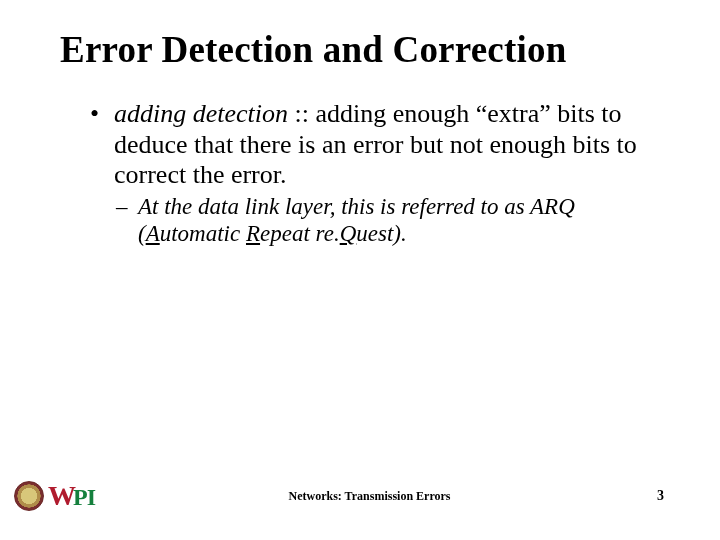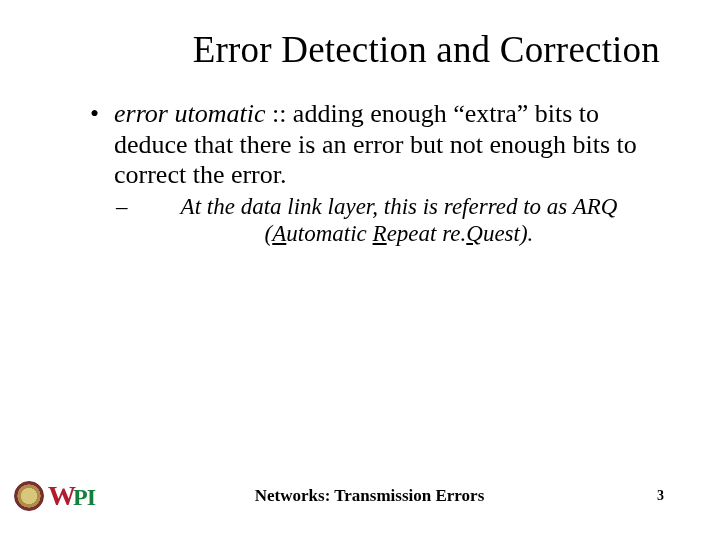--- a/index.html
+++ b/index.html
@@ -13,22 +13,22 @@
     overflow: hidden;
   }
   .slide {
     width: 100%;
     height: 100%;
     padding: 28px 60px 0 60px;
     position: relative;
   }
   .title {
     font-size: 37px;
-    text-align: right;
-    font-weight: normal;
+    text-align: left;
+    font-weight: bold;
     margin-bottom: 28px;
     letter-spacing: 0.2px;
   }
   ul.main {
     list-style: none;
     padding-left: 30px;
     font-size: 26px;
     line-height: 1.18;
   }
   ul.main > li {
@@ -41,21 +41,20 @@
     position: absolute;
     left: 0;
     top: 0;
     font-size: 26px;
   }
   ul.sub {
     list-style: none;
     padding-left: 56px;
     font-size: 23px;
     line-height: 1.18;
-    text-align: center;
   }
   ul.sub > li {
     position: relative;
     padding-left: 22px;
   }
   ul.sub > li::before {
     content: "–";
     position: absolute;
     left: 0;
     top: 0;
@@ -89,41 +88,41 @@
     font-size: 24px;
     letter-spacing: -1px;
     display: flex;
     align-items: baseline;
   }
   .wpi .w { color: #b01b2e; font-size: 28px; }
   .wpi .pi { color: #15803d; margin-left: -2px; }
   .footer-title {
     flex: 1;
     text-align: center;
-    font-size: 17px;
+    font-size: 12px;
     font-weight: bold;
     color: #000;
   }
   .page-num {
     font-size: 14px;
     font-weight: bold;
     color: #000;
     min-width: 20px;
     text-align: right;
   }
 </style>
 </head>
 <body>
 
 <div class="slide">
   <h1 class="title">Error Detection and Correction</h1>
 
   <ul class="main">
     <li>
-      <span class="italic">error utomatic</span><span> :: adding enough “extra” bits to deduce that there is an error but not enough bits to correct the error.</span>
+      <span class="italic">adding detection</span><span> :: adding enough “extra” bits to deduce that there is an error but not enough bits to correct the error.</span>
     </li>
   </ul>
 
   <ul class="sub">
     <li>
       <span class="italic"><span>At the data link layer, this is referred to as </span><span>ARQ</span> <span>(</span><span class="under">A</span><span>utomatic </span><span class="under">R</span><span>epeat re.</span><span class="under">Q</span><span>uest).</span></span>
     </li>
   </ul>
 
   <div class="footer">

